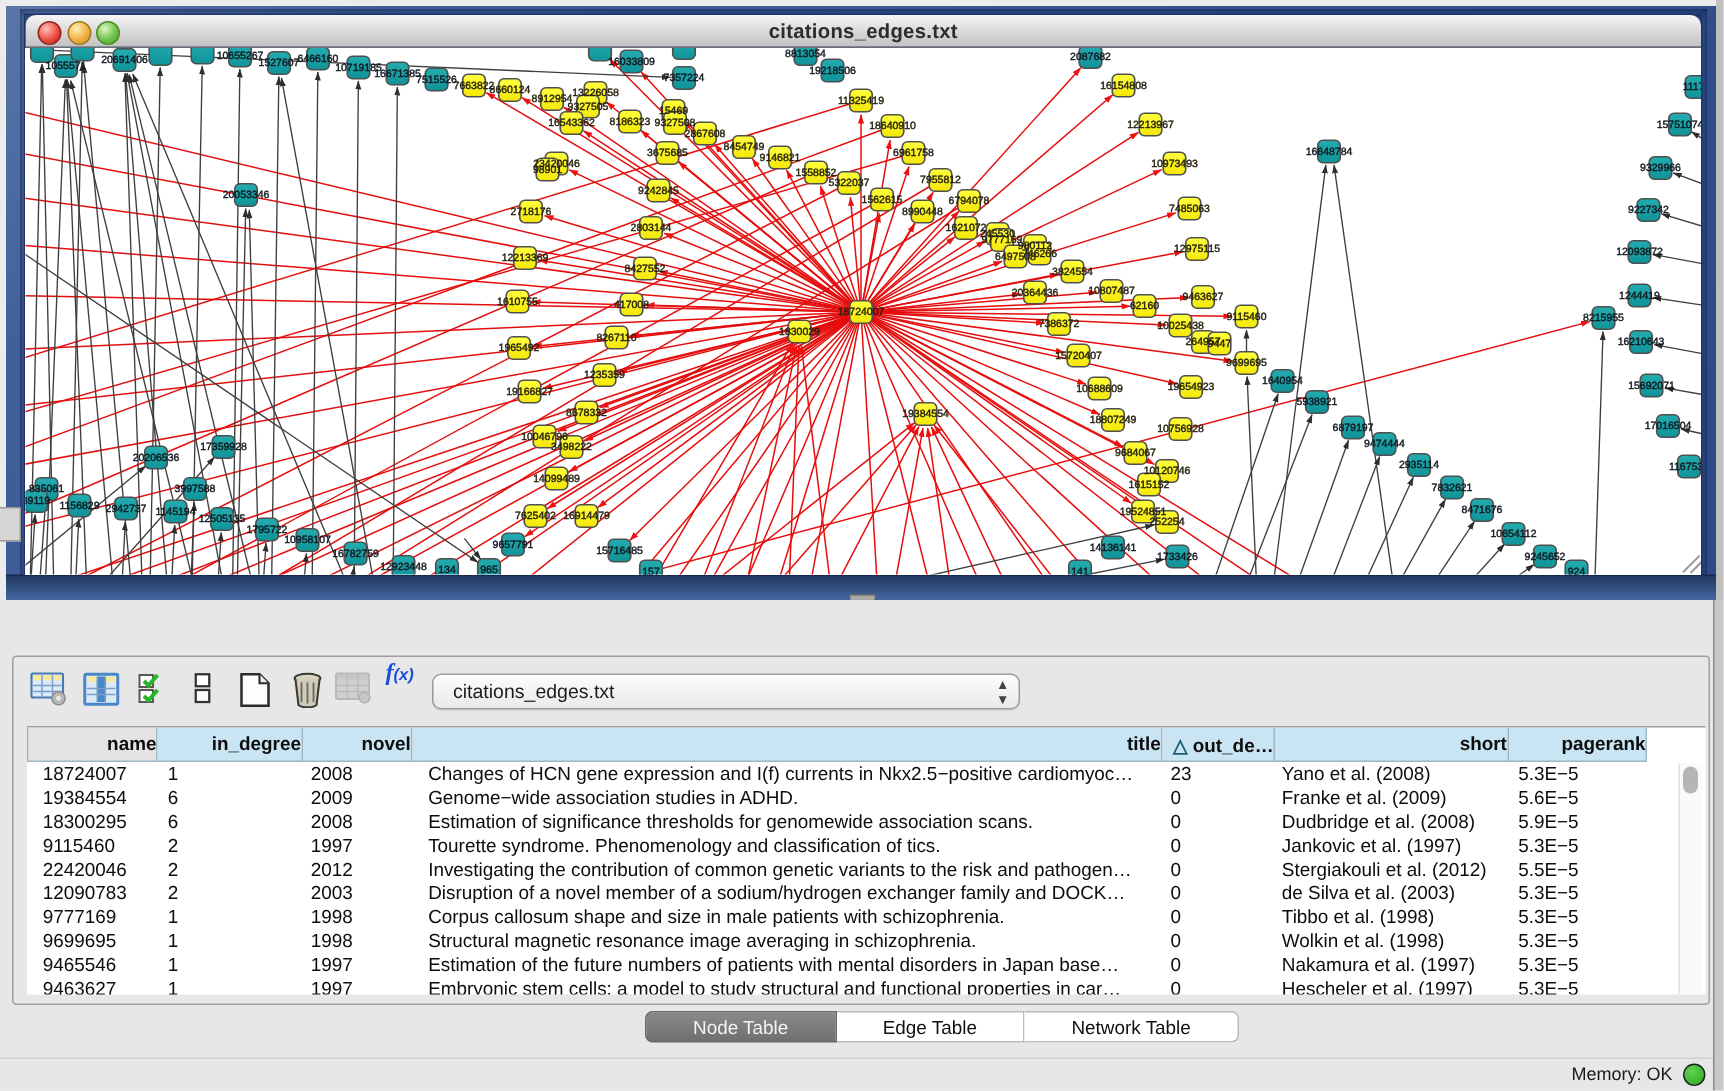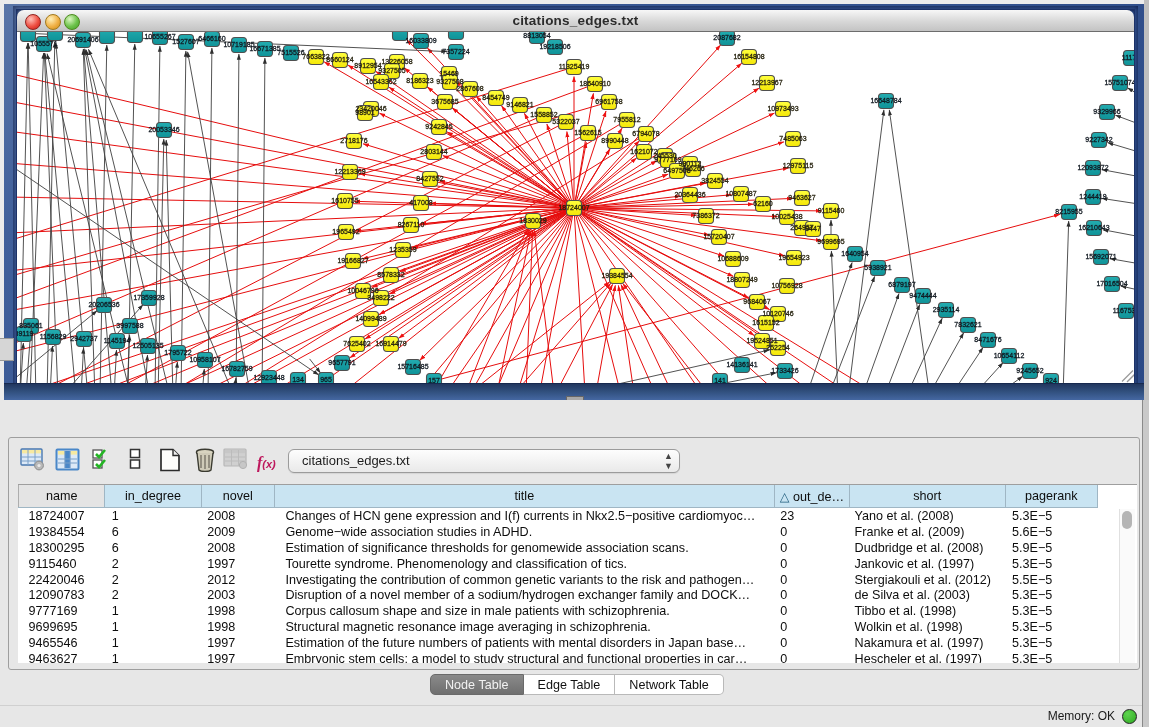--- a/index.html
+++ b/index.html
@@ -33,31 +33,31 @@
 #tpBox{position:absolute;left:8px;top:37px;width:1130px;height:231px;border:1px solid #9e9e9e;
  border-radius:3px;background:#e7e7e7}
 #toolbar{position:absolute;left:0;top:0;width:100%;height:44px}
 #combo{position:absolute;left:279px;top:11px;width:392px;height:24px;background:linear-gradient(#fdfdfd,#e9e9e9);
  border:1px solid #9b9b9b;border-radius:6px;box-shadow:0 1px 1px rgba(0,0,0,.08);font-size:13px;color:#1c1c1c;line-height:22px;
  padding-left:13px;box-sizing:border-box}
 #combo .step{position:absolute;right:6px;top:1px;font-size:9px;color:#444;line-height:10px}
 #grid{position:absolute;left:9px;top:46px;width:1119px;height:178px;background:#fff;
  border-top:1px solid #9e9e9e;overflow:hidden}
 table.tt{border-collapse:collapse;table-layout:fixed;width:1080px;font-size:12.6px;color:#0d0d0d}
-table.tt th{height:22px;font-weight:normal;background:#c9e4f2;border:1px solid #9fb6c4;
- border-top:none;text-align:center;padding:0;overflow:hidden;white-space:nowrap}
+table.tt th{height:22px;font-weight:bold;background:#c9e4f2;border:1px solid #9fb6c4;
+ border-top:none;text-align:right;padding:0;overflow:hidden;white-space:nowrap}
 table.tt th.h1{background:#e4e4e4;border-color:#adadad #9fb6c4 #9fb6c4 #adadad}
 table.tt td{height:15.9px;padding:0 0 0 10px;border:none;overflow:hidden;white-space:nowrap}
 table.tt td.c2{padding-left:7px}table.tt td.c3{padding-left:6px}table.tt td.c4{padding-left:11px}table.tt td.c5{padding-left:6px}table.tt td.c6{padding-left:5px}table.tt td.c7{padding-left:7px}
 #vsb{position:absolute;right:2px;top:24px;width:15px;height:156px;background:#fafafa;
  border-left:1px solid #e0e0e0}
 #vsb .th{position:absolute;left:2px;top:2px;width:10px;height:18px;background:#b5b5b5;border-radius:5px}
 #tabs{position:absolute;left:430px;top:274px;height:21px;display:flex;font-size:12.6px}
 #tabs .tab{border:1px solid #b9b9b9;background:#fff;color:#111;line-height:20px;
- padding:0 14px;border-left:none}
+ padding:0 31px;border-left:none}
 #tabs .tab.first{border-radius:5px 0 0 5px;border-left:1px solid #b9b9b9}
 #tabs .tab.last{border-radius:0 5px 5px 0}
 #tabs .tab.on{background:linear-gradient(#8a8a8a,#6f6f6f);color:#f2f2f2;border-color:#6a6a6a}
 #statusline{position:absolute;left:0;top:305px;width:1149px;height:1px;background:#d0d0d0}
 #memok{position:absolute;right:34px;top:309px;font-size:12px;color:#1a1a1a}
 #memdot{position:absolute;right:12px;top:309px;width:13px;height:13px;border-radius:50%;
  background:radial-gradient(circle at 35% 30%,#5ed44e,#2faa22);border:1px solid #222}
 #panelR{position:absolute;right:0px;top:0px;width:6px;height:327px;background:#c9c9c9;border-left:1px solid #8a8a8a}
 .icn{position:absolute;top:10px}
 </style></head>
@@ -605,21 +605,21 @@
           <ellipse cx="12" cy="4.2" rx="8.6" ry="3" fill="#d8d4c0" stroke="#3a3a30" stroke-width="1.4"></ellipse>
           <path d="M4,5 L6,22 a6.5,2.5 0 0 0 12,0 L20,5" fill="#cfcbb8" stroke="#3a3a30" stroke-width="1.4"></path>
           <path d="M8,7 v13 M12,7 v14 M16,7 v13" stroke="#6a675a" stroke-width="1.2"></path>
         </svg>
         <svg class="icn" style="left:214px" width="25" height="22" viewBox="0 0 25 22" opacity="0.75">
           <rect x="1" y="1" width="22" height="17" fill="#c9c9c9" stroke="#a8a8a8" stroke-width="1.2" rx="1"></rect>
           <rect x="2" y="2" width="20" height="3.2" fill="#bdbdbd"></rect>
           <path d="M2,9 h20 M2,13 h20 M8.5,2 v16 M15.5,2 v16" stroke="#aeaeae"></path>
           <circle cx="20" cy="17" r="3.6" fill="#bdbdbd" stroke="#a0a0a0"></circle>
         </svg>
-        <div style="position:absolute;left:248px;top:16px;width:30px;height:22px;color:#be185d;font-size:16px">
+        <div style="position:absolute;left:248px;top:2px;width:30px;height:22px;color:#1d4ed8;font-size:16px">
           <i style="font-weight:bold;font-family:'Liberation Serif',serif">f</i><span style="font-size:11px;font-weight:bold;font-style:italic">(x)</span>
         </div>
         <div id="combo">citations_edges.txt
           <div class="step">▲<br>▼</div>
         </div>
       </div>
       <div id="grid">
         <table class="tt">
           <colgroup>
             <col style="width:86px">

